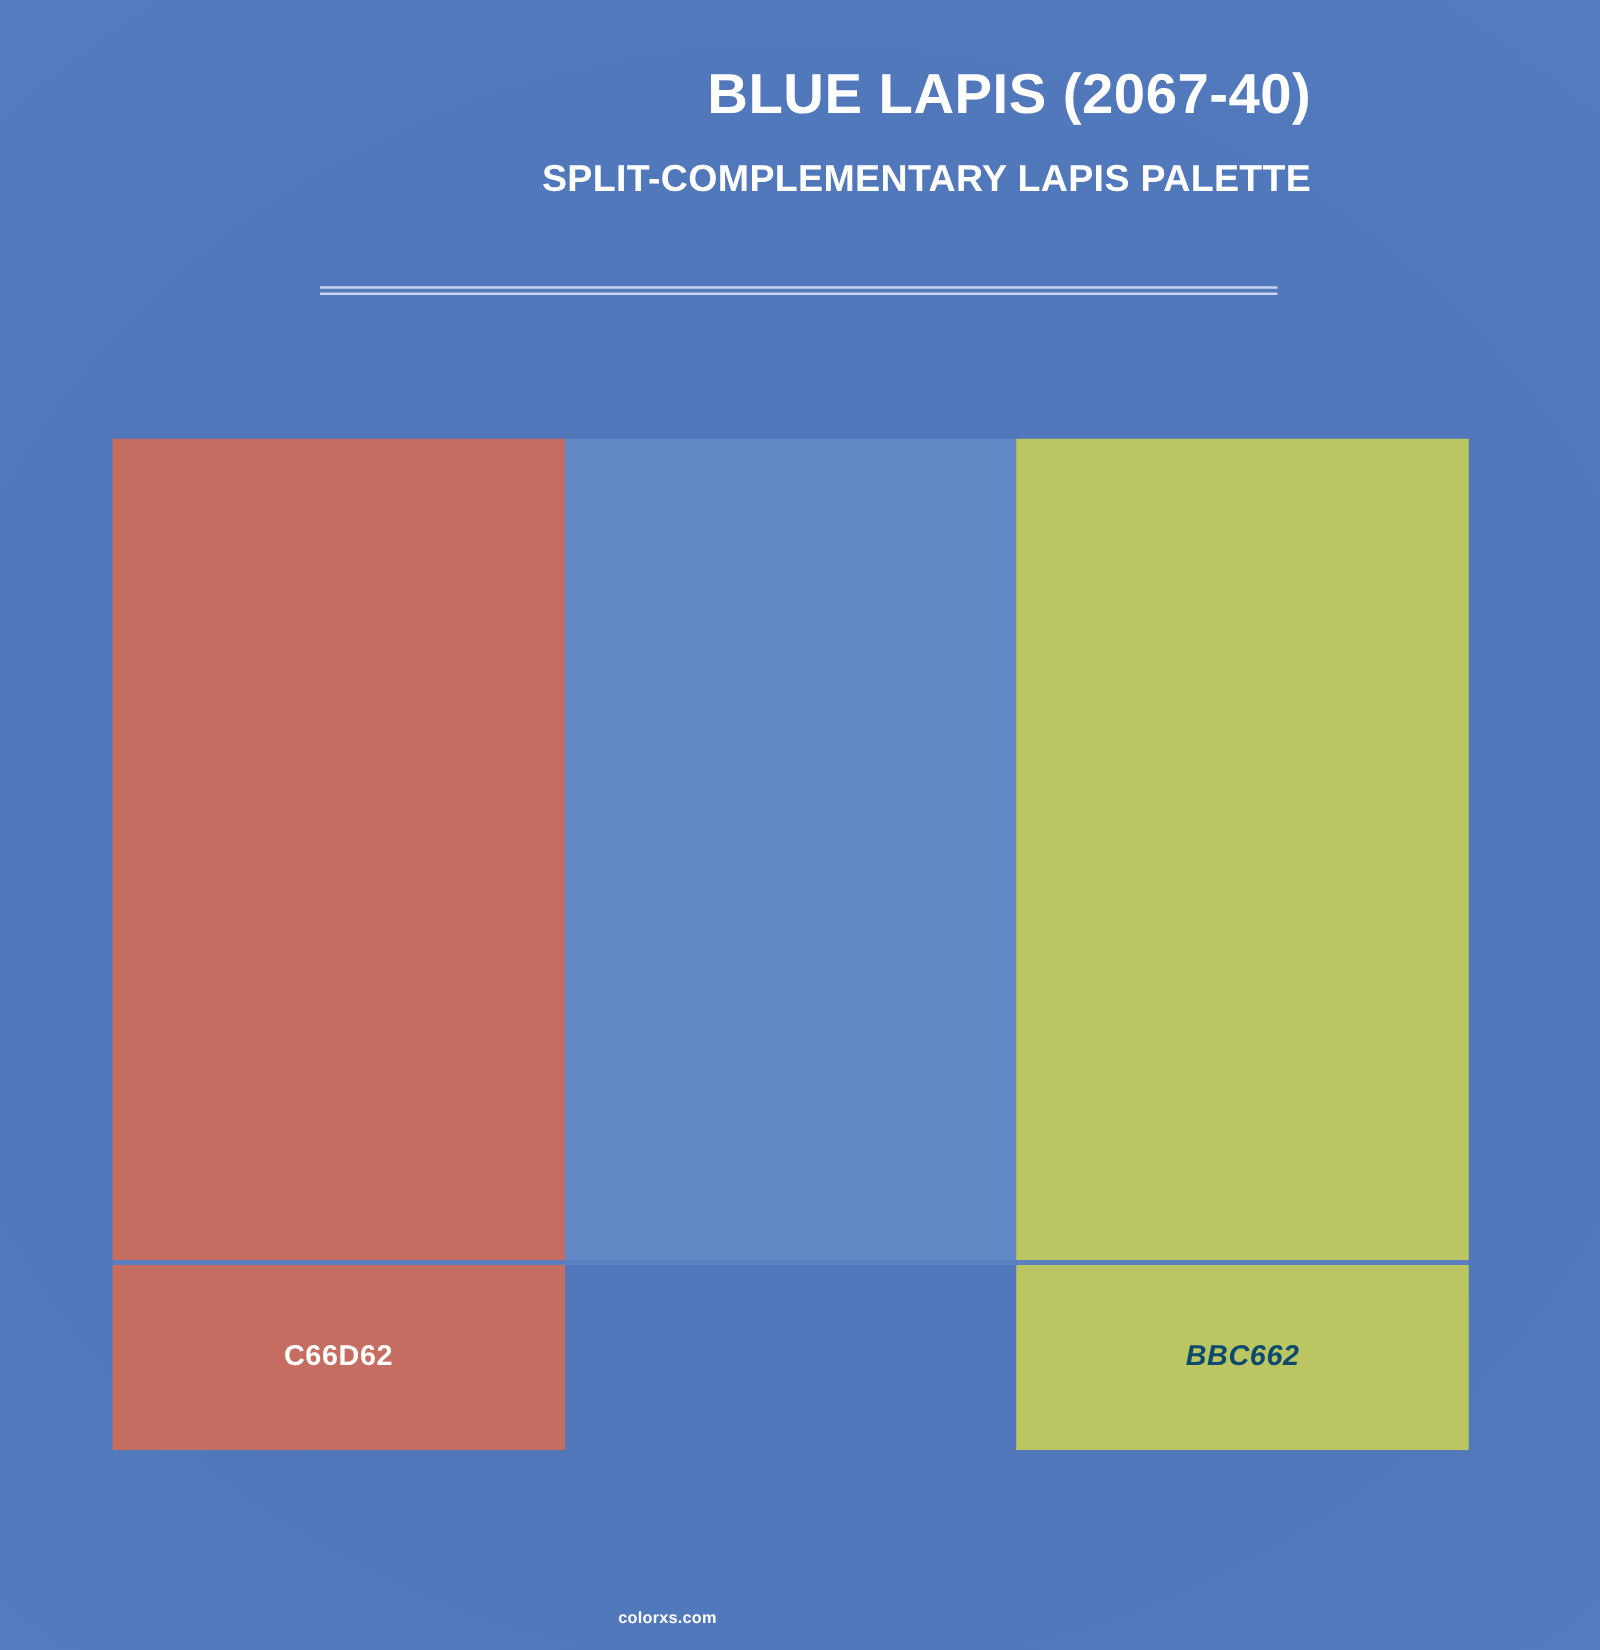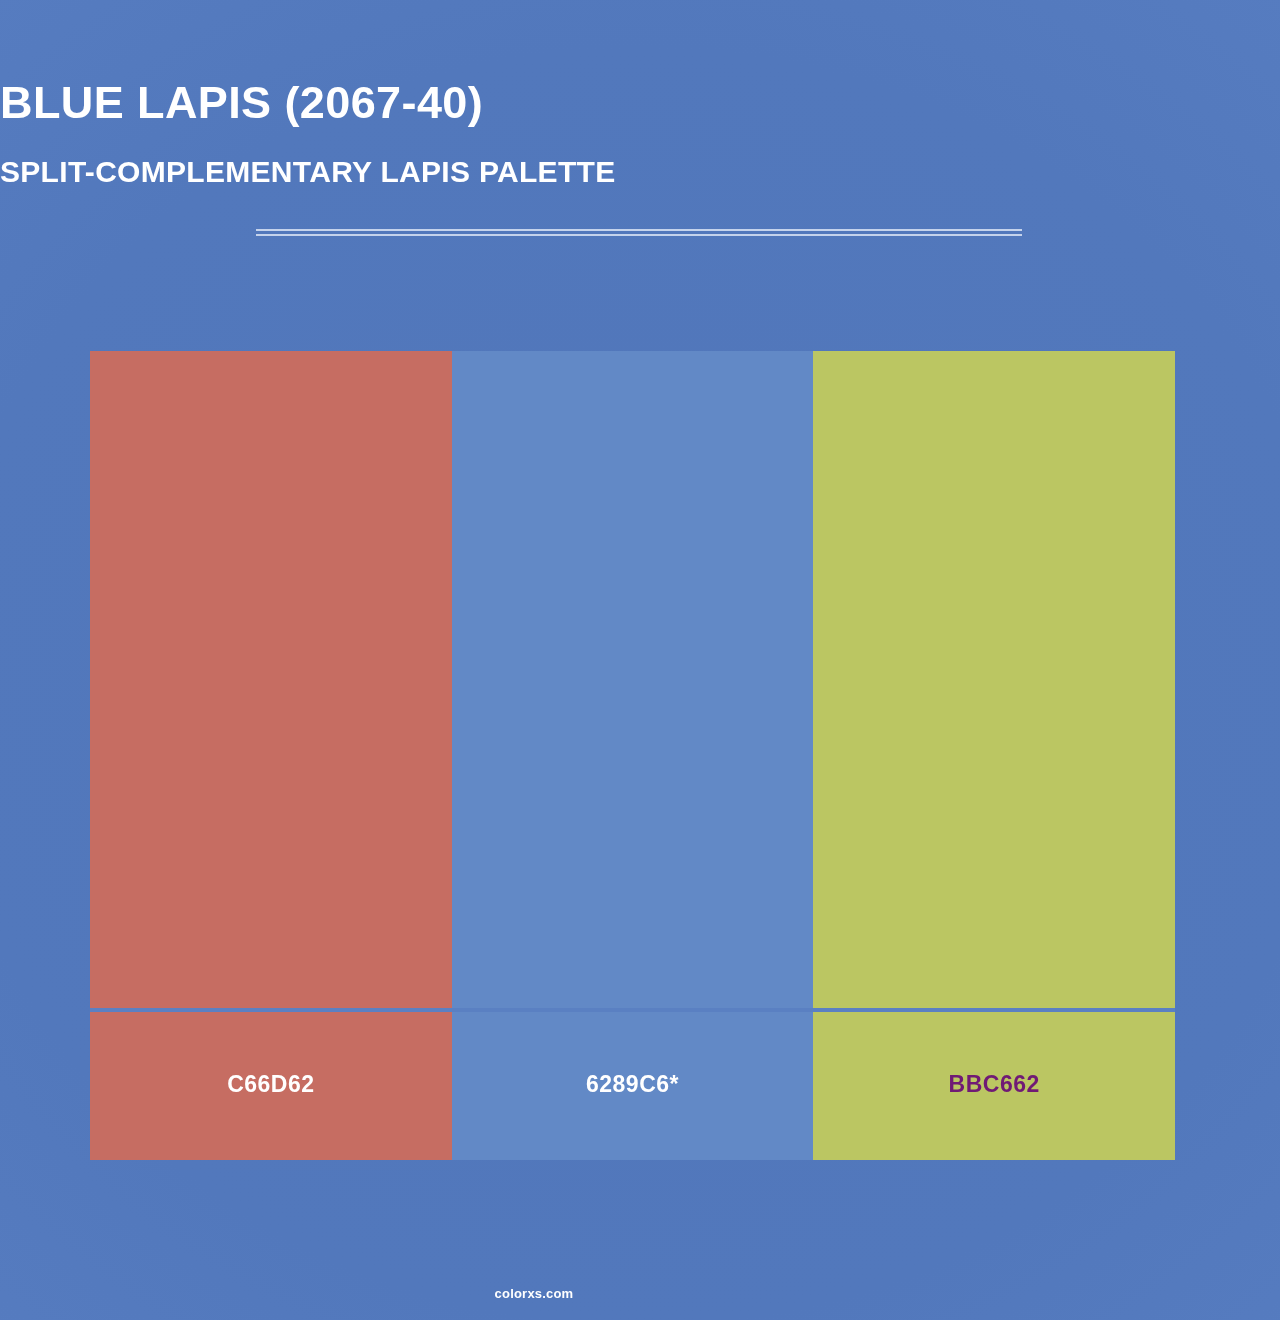--- a/index.html
+++ b/index.html
@@ -28,22 +28,22 @@
         #5a80c4 78%,
         #6088cd 100%);
   }
 
   
   .header {
     position: absolute;
     top: 0;
     left: 0;
     width: 1049px;
-    text-align: left;
-    padding-top: 76px;
+    text-align: right;
+    padding-top: 48px;
   }
 
   .palette-title {
     font-size: 45px;
     font-weight: bold;
     color: #ffffff;
     letter-spacing: 0.4px;
     line-height: 54px;
     white-space: nowrap;
   }
@@ -146,26 +146,25 @@
 
     <div class="swatch">
       <div class="swatch-body" style="background: rgb(198, 109, 98);"></div>
       <div class="swatch-sep"></div>
       <div class="swatch-label" style="background: rgb(198, 109, 98); color: rgb(255, 255, 255);">C66D62</div>
     </div>
 
     <div class="swatch">
       <div class="swatch-body" style="background: rgb(98, 137, 198);"></div>
       <div class="swatch-sep"></div>
-      <div class="swatch-label" style="background: rgb(98, 137, 198); color: rgb(255, 255, 255);">6289C6*</div>
     </div>
 
     <div class="swatch">
       <div class="swatch-body" style="background: rgb(187, 198, 98);"></div>
       <div class="swatch-sep"></div>
-      <div class="swatch-label" style="background: rgb(187, 198, 98); color: #701a75;">BBC662</div>
+      <div class="swatch-label" style="background: rgb(187, 198, 98); color: #0c4a6e; font-style: italic;">BBC662</div>
     </div>
 
   </div>
 
   <div class="footer">colorxs.com</div>
 
 </div>
 
 </body></html>

